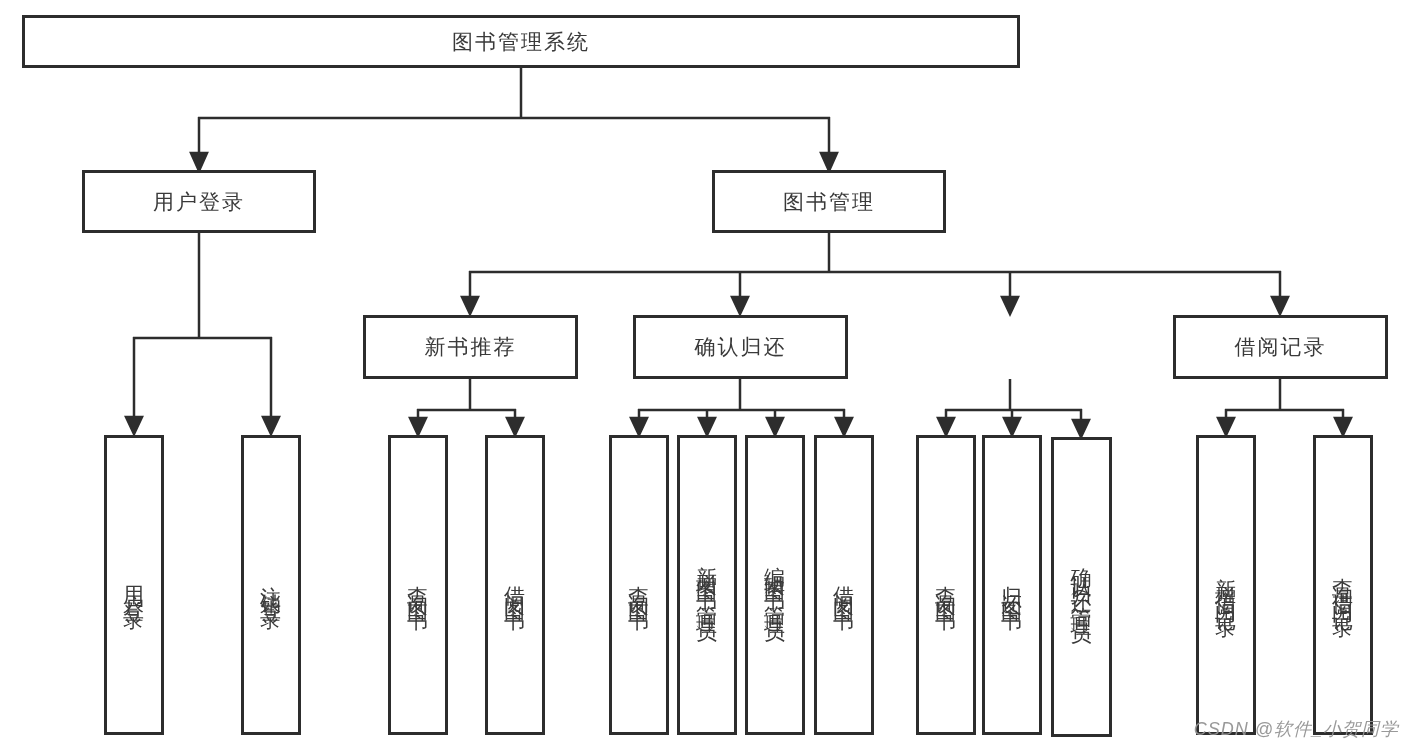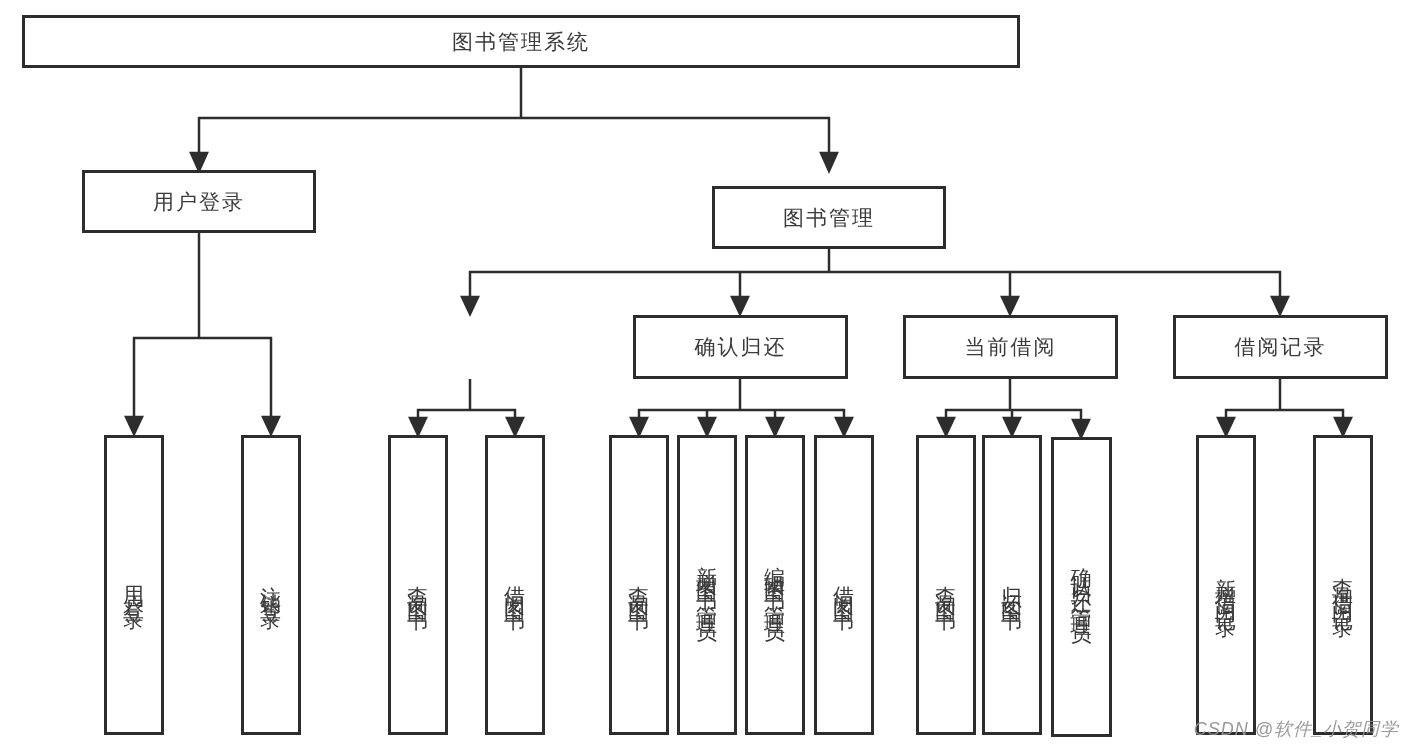--- a/index.html
+++ b/index.html
@@ -121,24 +121,24 @@
         <polygon points="1218,418 1234,418 1226,435"></polygon>
         <line x1="1343" y1="409" x2="1343" y2="419"></line>
         <polygon points="1335,418 1351,418 1343,435"></polygon>
       </g>
     </g>
   </svg>
 
   <div class="box h" style="left:22px;top:15px;width:998px;height:53px;">图书管理系统</div>
 
   <div class="box h" style="left:82px;top:170px;width:234px;height:63px;">用户登录</div>
-  <div class="box h" style="left:712px;top:170px;width:234px;height:63px;margin-top:16px;">图书管理</div>
+  <div class="box h" style="left:712px;top:170px;width:234px;height:63px;">图书管理</div>
 
+  <div class="box h" style="left:363px;top:315px;width:215px;height:64px;">新书推荐</div>
   <div class="box h" style="left:633px;top:315px;width:215px;height:64px;">确认归还</div>
-  <div class="box h" style="left:903px;top:315px;width:215px;height:64px;">当前借阅</div>
   <div class="box h" style="left:1173px;top:315px;width:215px;height:64px;">借阅记录</div>
 
   <div class="box v" style="left:104px;top:435px;width:60px;height:300px;">用户登录</div>
   <div class="box v" style="left:241px;top:435px;width:60px;height:300px;">注销登录</div>
 
   <div class="box v" style="left:388px;top:435px;width:60px;height:300px;">查询图书</div>
   <div class="box v" style="left:485px;top:435px;width:60px;height:300px;">借阅图书</div>
 
   <div class="box v" style="left:609px;top:435px;width:60px;height:300px;">查询图书</div>
   <div class="box v" style="left:677px;top:435px;width:60px;height:300px;">新增图书（管理员）</div>

